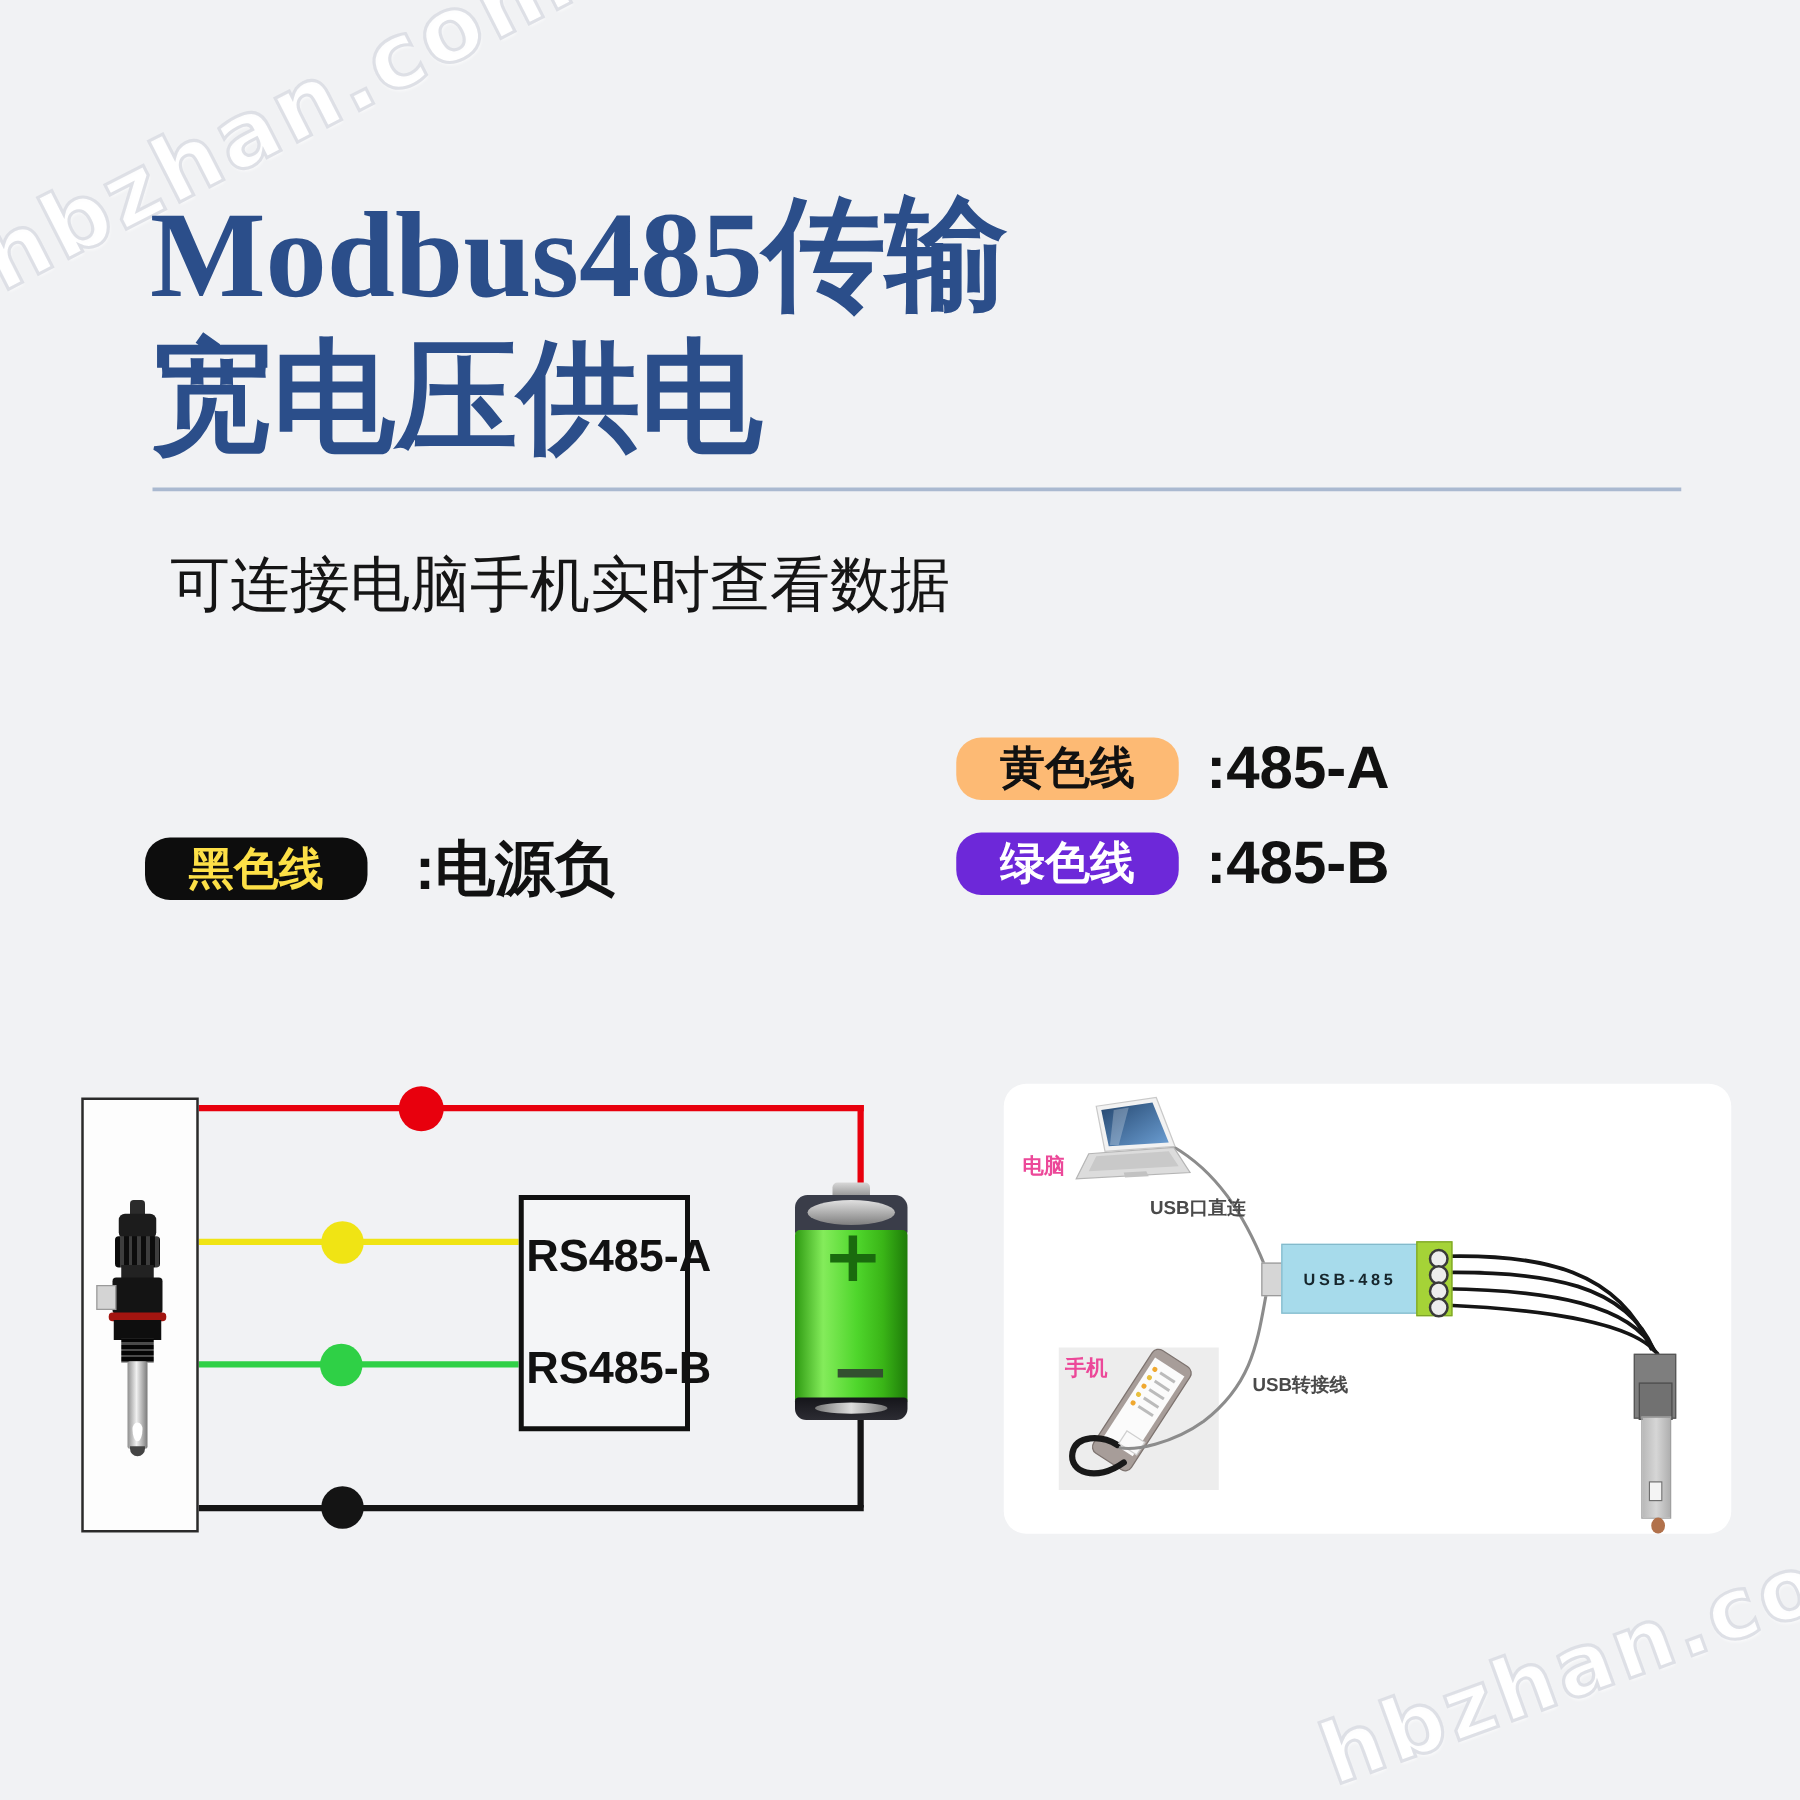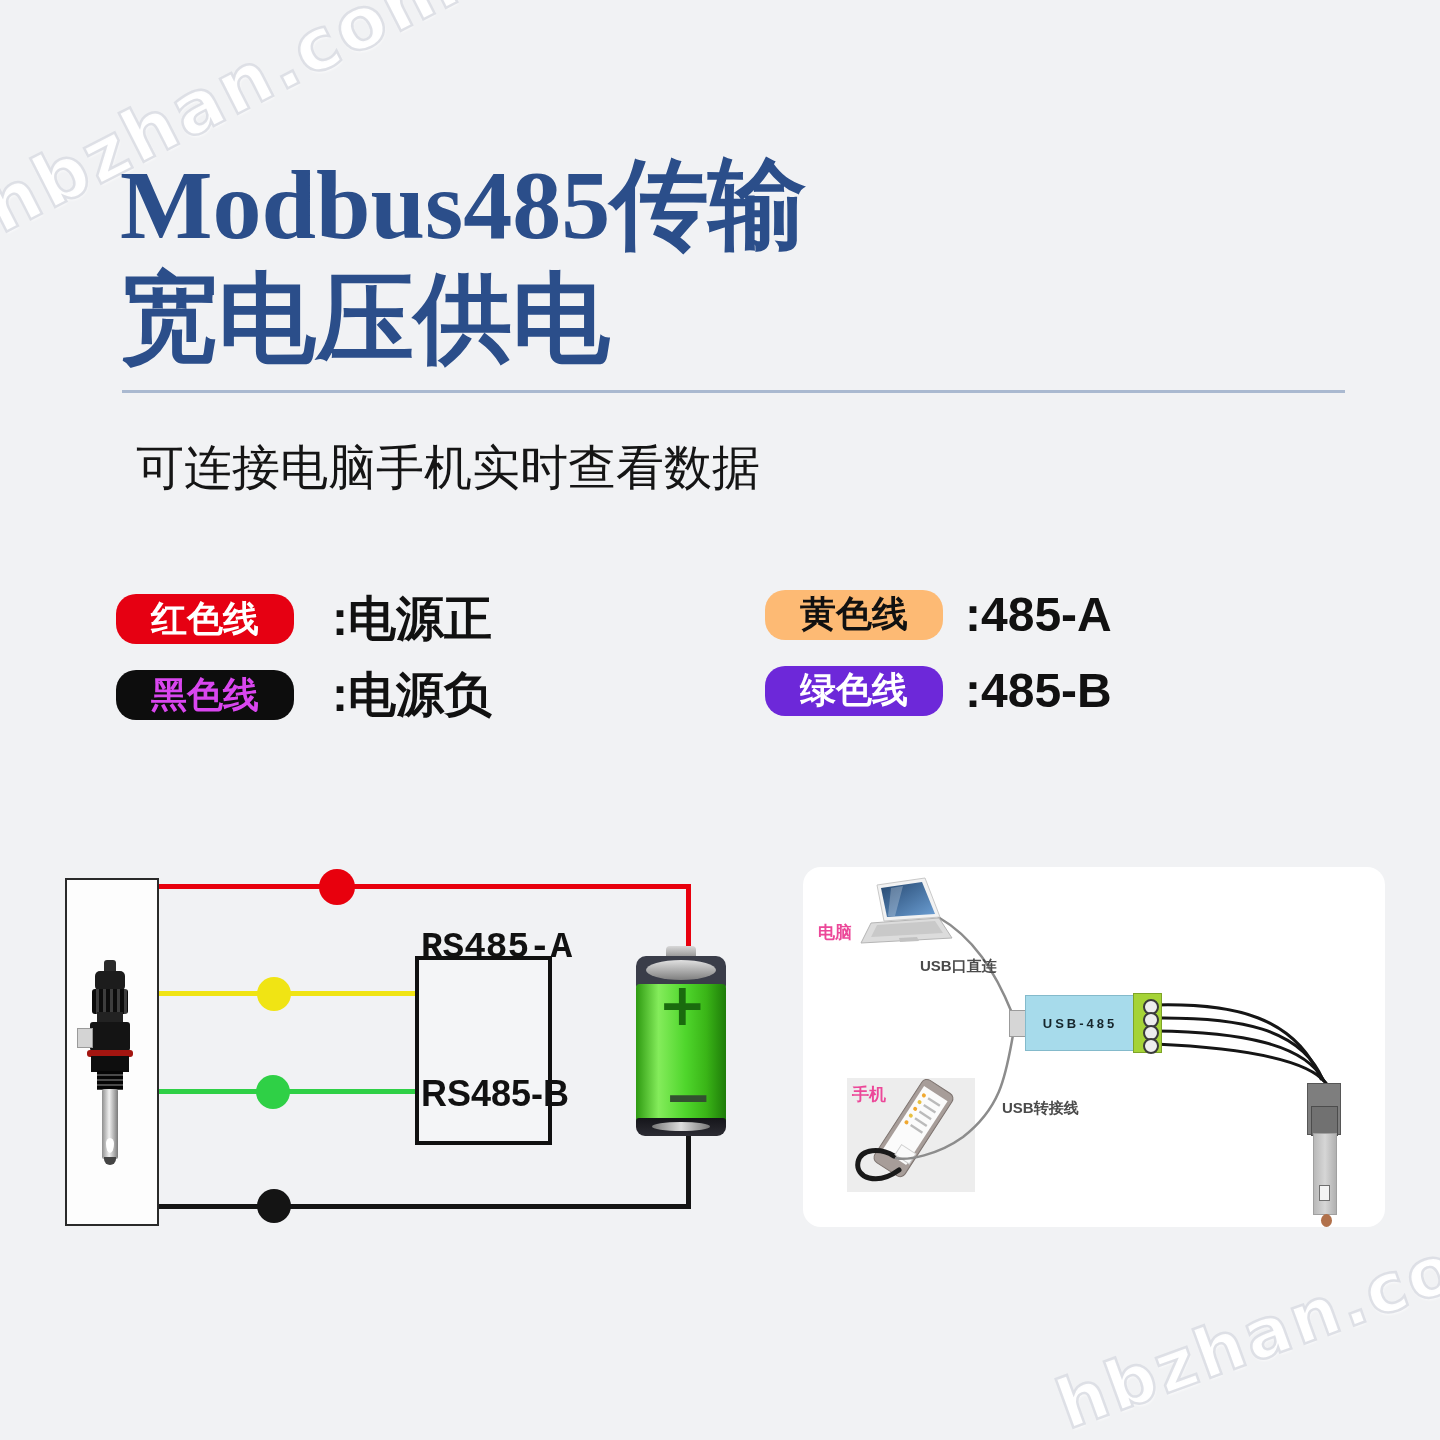--- a/index.html
+++ b/index.html
@@ -70,26 +70,22 @@
   <div class="wm wm-tl">hbzhan.com</div>
   <div class="wm wm-br">hbzhan.com</div>
 
   <div class="abs title">
     <div>Modbus485传输</div>
     <div>宽电压供电</div>
   </div>
   <div class="abs divider"></div>
   <div class="abs subtitle">可连接电脑手机实时查看数据</div>
 
-  <div class="legend-item" style="left:116px;top:587px;gap:38px;">
-    <span class="badge" style="background: rgb(230, 0, 18); color: rgb(255, 255, 255);">红色线</span>
-    <span class="legend-label">:电源正</span>
-  </div>
   <div class="legend-item" style="left:116px;top:663px;gap:38px;">
-    <span class="badge" style="background: rgb(13, 13, 13); color: #d946ef;">黑色线</span>
+    <span class="badge" style="background: rgb(13, 13, 13); color: #fde047;">黑色线</span>
     <span class="legend-label">:电源负</span>
   </div>
   <div class="legend-item" style="left:765px;top:587px;gap:22px;">
     <span class="badge" style="background: #fdba74; color: rgb(17, 17, 17);">黄色线</span>
     <span class="legend-label">:485-A</span>
   </div>
   <div class="legend-item" style="left:765px;top:663px;gap:22px;">
     <span class="badge" style="background: #6d28d9; color: rgb(255, 255, 255);">绿色线</span>
     <span class="legend-label">:485-B</span>
   </div>
@@ -116,21 +112,21 @@
     <div class="pp" style="left:77px;top:1028px;width:14px;height:18px;background:#d4d4d4;border:1px solid #9a9a9a;"></div>
     <div class="pp" style="left:87px;top:1050px;width:46px;height:7px;background:#a31510;border-radius:3px;"></div>
     <div class="pp" style="left:91px;top:1056px;width:38px;height:16px;background:#0e0e0e;"></div>
     <div class="pp" style="left:97px;top:1071px;width:26px;height:19px;background:repeating-linear-gradient(180deg,#050505 0 3px,#4a4a4a 3px 5px);"></div>
     <div class="pp" style="left:102px;top:1089px;width:16px;height:70px;border-radius:2px;background:linear-gradient(90deg,#8f8f8f,#f0f0f0 45%,#7a7a7a);"></div>
     <div class="pp" style="left:106px;top:1138px;width:8px;height:15px;background:#ffffff;border-radius:50% 50% 50% 50%/35% 35% 65% 65%;"></div>
     <div class="pp" style="left:104px;top:1157px;width:12px;height:8px;background:#444;border-radius:0 0 6px 6px;"></div>
   </div>
 
   <div class="abs module-box"></div>
-  <span class="port-label" style="left:421px;top:927px;font-family:Liberation Mono, monospace;">RS485-A</span>
+  <span class="port-label" style="left:421px;top:984px;">RS485-A</span>
   <span class="port-label" style="left:421px;top:1073px;">RS485-B</span>
 
   <div>
     <div class="bat" style="left:666px;top:946px;width:30px;height:12px;background:linear-gradient(180deg,#d8d8d8,#8f8f8f);border-radius:4px 4px 0 0;"></div>
     <div class="bat" style="left:636px;top:956px;width:90px;height:32px;background:#3a3d49;border-radius:10px 10px 3px 3px;"></div>
     <div class="bat" style="left:646px;top:960px;width:70px;height:20px;background:linear-gradient(180deg,#e0e0e0,#7f7f7f);border-radius:50%;"></div>
     <div class="bat" style="left:636px;top:984px;width:90px;height:140px;border-radius:4px;background:linear-gradient(90deg,#2e9a11,#84ec5b 25%,#4fd62c 55%,#3ab517 78%,#1e7c09);"></div>
     <span class="bat-sym" style="left:658px;top:976px;font-size:58px;color:#1a6b0e;">+</span>
     <span class="bat-sym" style="left:664px;top:1068px;font-size:58px;color:#335030;">−</span>
     <div class="bat" style="left:636px;top:1118px;width:90px;height:18px;background:linear-gradient(180deg,#15151a,#2c2c33);border-radius:3px 3px 9px 9px;"></div>

